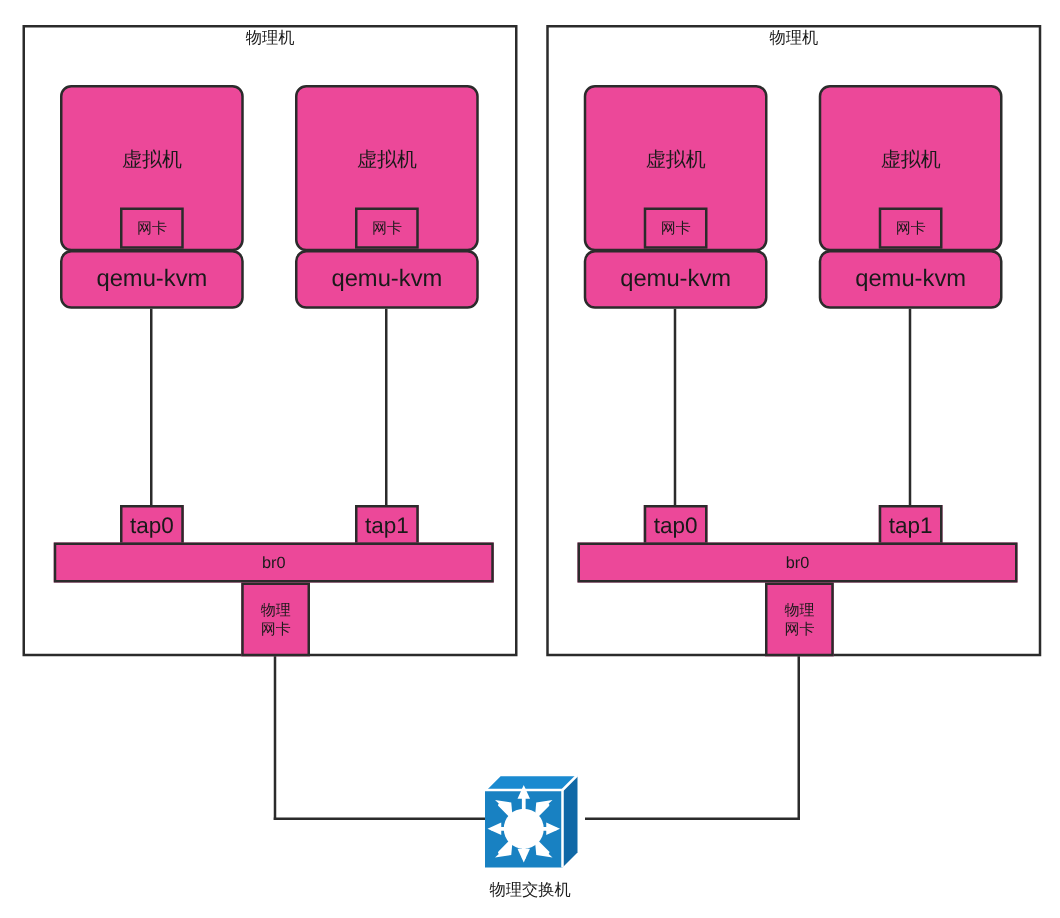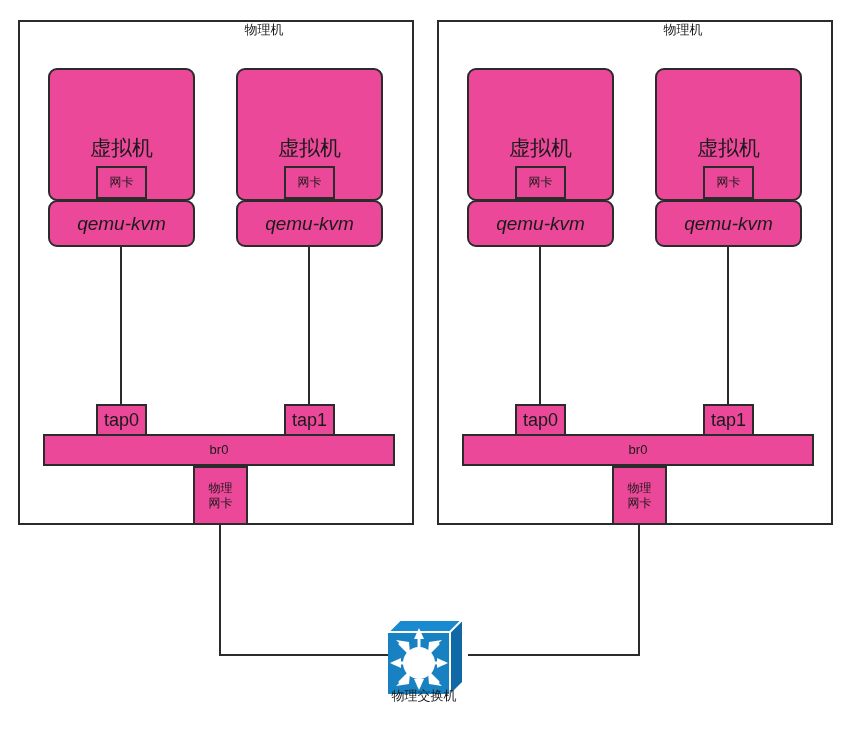--- a/index.html
+++ b/index.html
@@ -13,52 +13,50 @@
 
   
   .box{
     position:absolute;
     background:#ec4899;
     border:2px solid #2b2b2b;
     box-sizing:border-box;
     display:flex;align-items:center;justify-content:center;
     text-align:center;
   }
-  .rounded{border-radius:9px;font-style:italic;}
+  .rounded{border-radius:9px;}
   .line{
     position:absolute;
     background:#2b2b2b;
   }
   .vline{width:2px;}
   .hline{height:2px;}
 
   
   .host{
     border:2px solid #2b2b2b;
     background:#ffffff;
   }
   .host-title{
     position:absolute;
     font-size:13px;
     line-height:16px;
     color:#1a1a1a;
     text-align:center;
     white-space:nowrap;
-    padding-left:48px;
   }
 
   
   .vm-label{
     position:absolute;
-    font-size:21px;
+    font-size:16px;
     line-height:26px;
     white-space:nowrap;
     text-align:center;
     color:#1a1a1a;
-    margin-top:19px;
   }
   .nic-box{font-size:12px;line-height:15px;}
   .qemu-box{font-size:19px;line-height:24px;}
   .tap-box{font-size:18px;line-height:16px;}
   .br-box{font-size:13px;line-height:16px;}
   .pnic-box{
     font-size:12px;line-height:15px;
     flex-direction:column;
     padding-top:1px;
   }
@@ -167,15 +165,15 @@
         <polygon points="64,47 53,42 53,52"></polygon>
         <polygon points="12,24 25,26 26,37"></polygon>
         <polygon points="58,24 45,26 44,37"></polygon>
         <polygon points="12,70 25,68 26,57"></polygon>
         <polygon points="58,70 45,68 44,57"></polygon>
       </g>
 
       <circle cx="35" cy="47" r="16" fill="#ffffff"></circle>
     </svg>
   </div>
-  <div class="switch-caption" style="left:364px;top:688px;width:120px;">物理交换机</div>
+  <div class="switch-caption" style="left:364px;top:704px;width:120px;">物理交换机</div>
 
 </div>
 
 </body></html>

